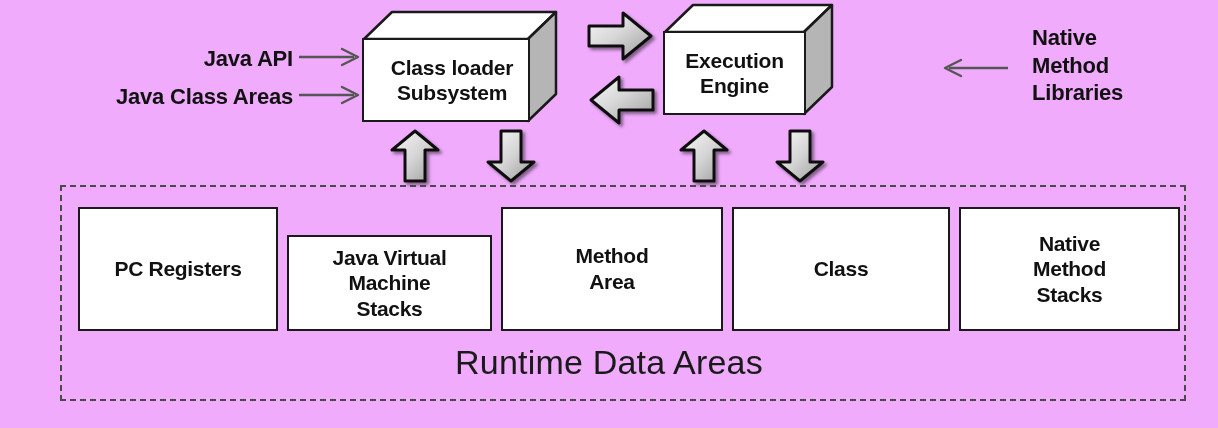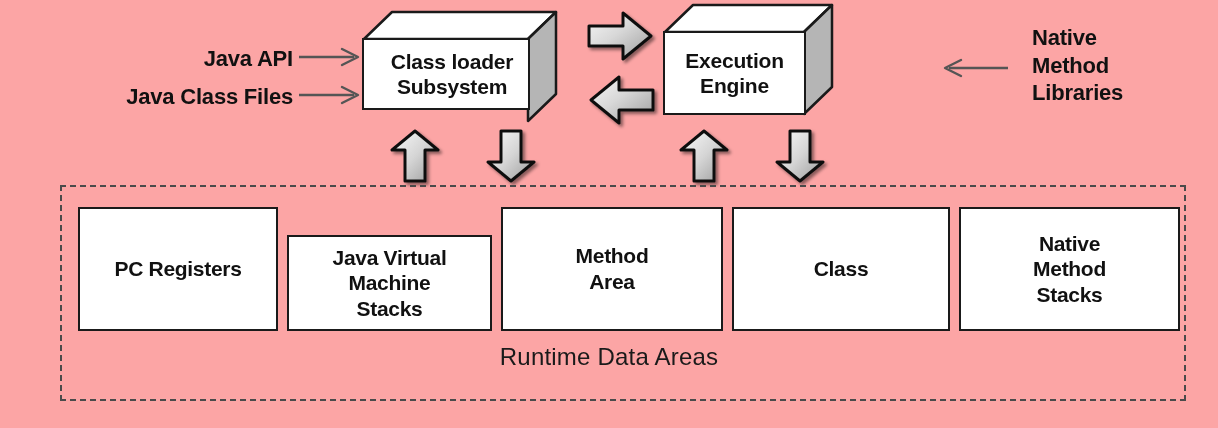--- a/index.html
+++ b/index.html
@@ -8,21 +8,21 @@
     background: #ffffff;
   }
   body {
     font-family: "Liberation Sans", sans-serif;
     -webkit-font-smoothing: antialiased;
   }
   #diagram {
     position: relative;
     width: 1218px;
     height: 428px;
-    background: #fca5a5;
+    background: #f0abfc;
     overflow: hidden;
   }
 
   
   .side-label {
     position: absolute;
     font-weight: bold;
     color: #111111;
     font-size: 22px;
     line-height: 1.26;
@@ -53,21 +53,21 @@
     font-weight: bold;
     font-size: 21px;
     line-height: 1.2;
     color: #111111;
     white-space: pre-line;
     letter-spacing: -0.2px;
   }
   .box3d svg { position: absolute; left: 0; top: 0; overflow: visible; }
 
   #box-classloader { left: 362px; top: 10px; width: 195px; height: 112px; }
-  #box-classloader .front { height: 72px; padding-left: 12px; }
+  #box-classloader .front { height: 84px; padding-left: 12px; }
   #box-execution   { left: 663px; top: 3px; width: 170px; height: 108px; }
   #box-execution .front { height: 84px; }
 
   
   .block-arrow { position: absolute; }
   .block-arrow svg { display: block; overflow: visible; }
 
   
   #runtime-area {
     position: absolute;
@@ -108,34 +108,34 @@
   .mem-box.w3 { flex: 0 0 222px; }
   .mem-box.w4 { flex: 0 0 218px; }
   .mem-box.w5 { flex: 0 0 221px; }
 
   #runtime-caption {
     position: absolute;
     left: 0;
     top: 343px;
     width: 1218px;
     text-align: center;
-    font-size: 24px;
+    font-size: 34px;
     font-weight: normal;
     color: #1a1a1a;
     letter-spacing: 0.2px;
   }
 </style>
 </head>
 <body>
 
 <div id="diagram">
 
   <div class="side-label label-java-api">Java API</div>
 
-  <div class="side-label label-class-files">Java Class Files</div>
+  <div class="side-label label-class-files">Java Class Areas</div>
 
   <div class="thin-arrow" style="left:298px; top:46px;">
     <svg width="66" height="22" viewBox="0 0 66 22">
       <path d="M1 11 L56 11" stroke="#555555" stroke-width="2.4" fill="none"></path>
       <path d="M44 3 L60 11 L44 19" stroke="#555555" stroke-width="2.4" fill="none" stroke-linecap="round" stroke-linejoin="round"></path>
     </svg>
   </div>
 
   <div class="thin-arrow" style="left:298px; top:84px;">
     <svg width="66" height="22" viewBox="0 0 66 22">

